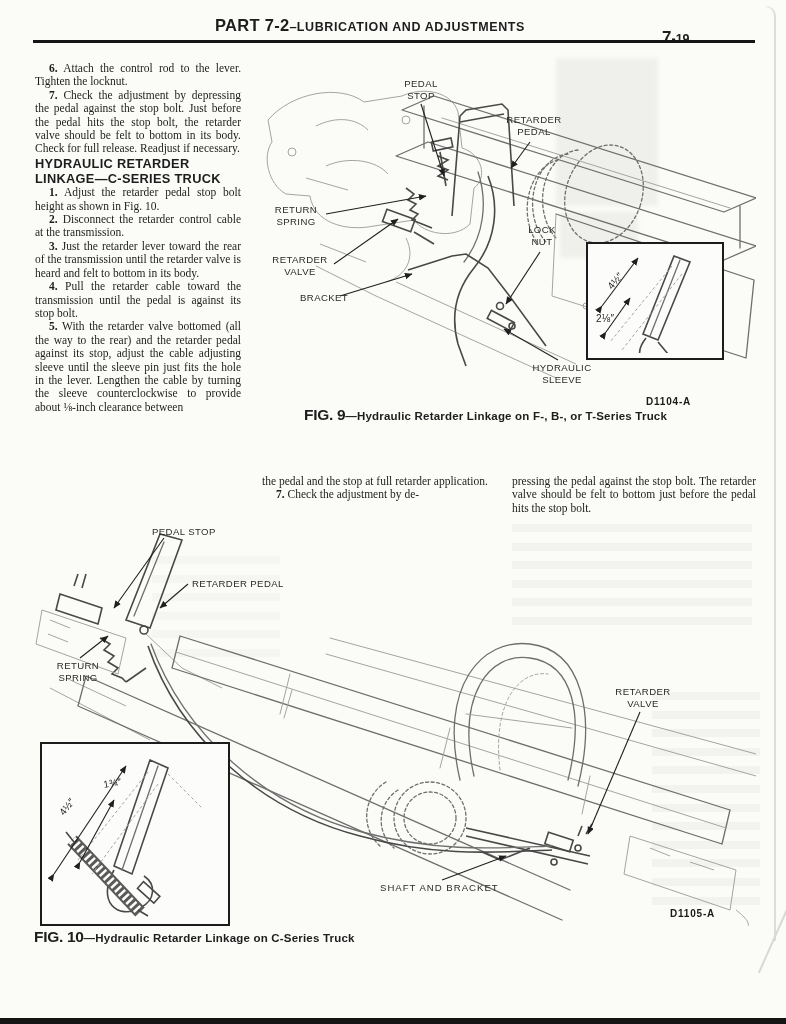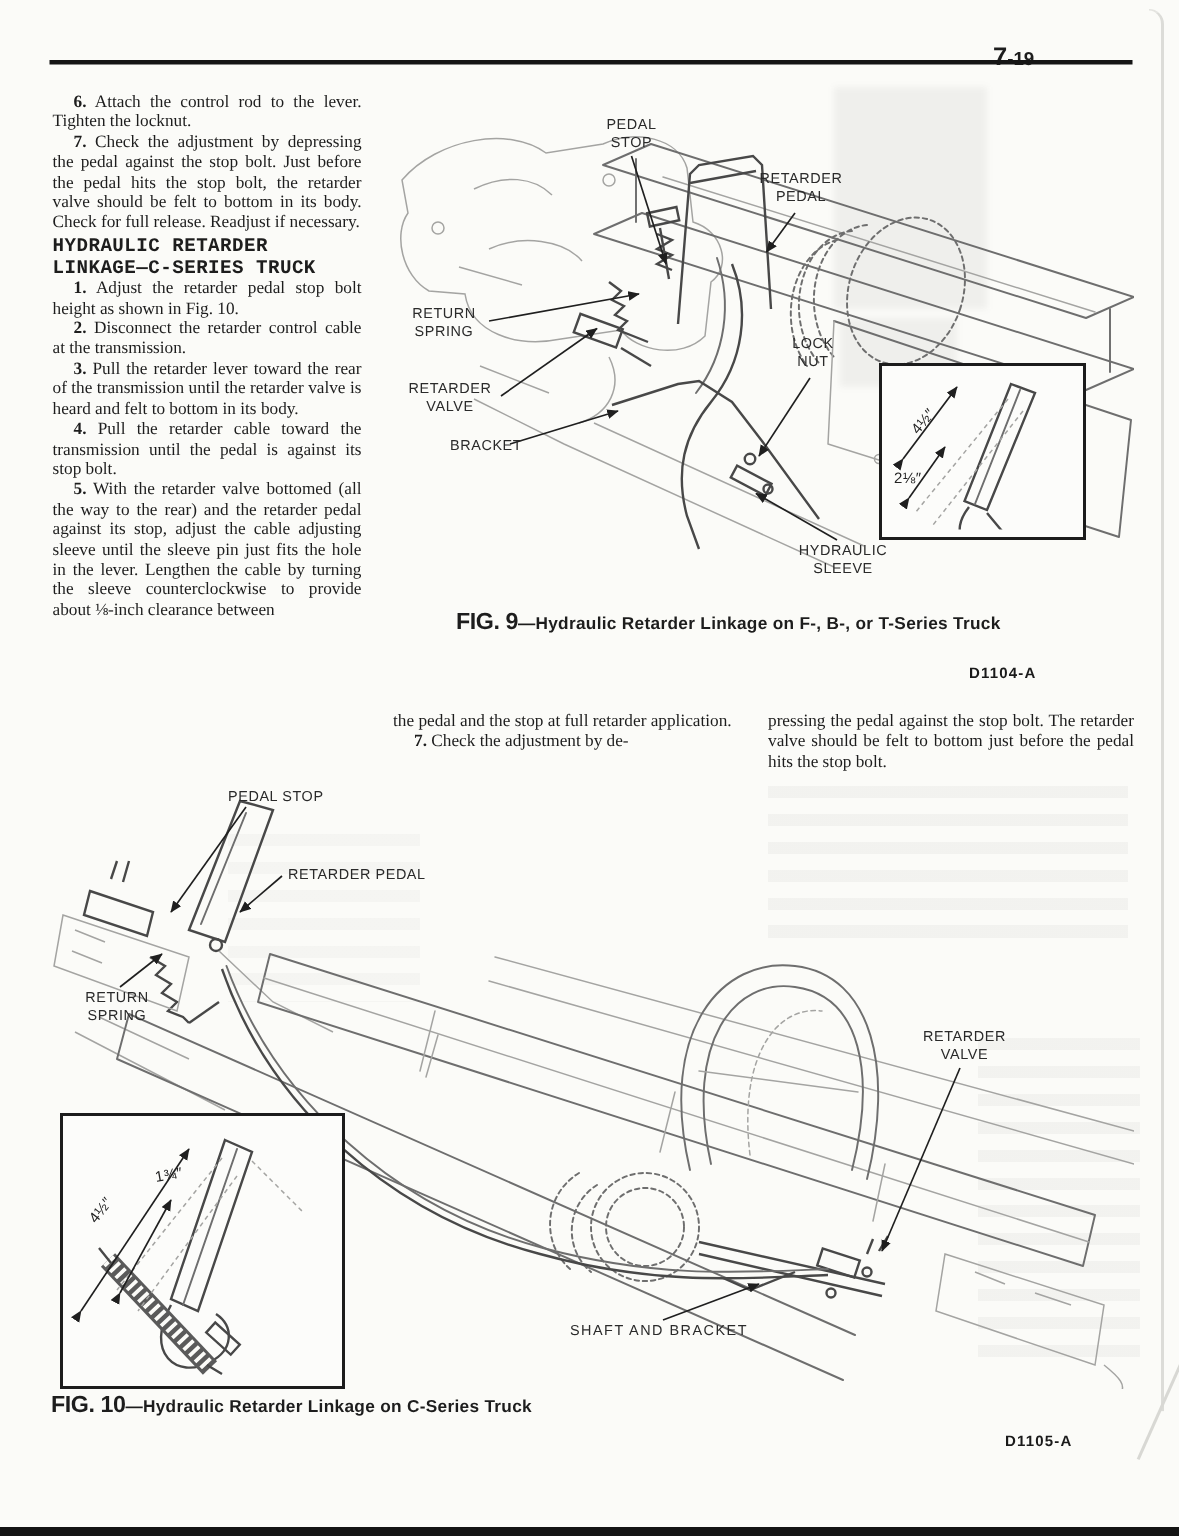--- a/index.html
+++ b/index.html
@@ -12,33 +12,33 @@
   .hdr-sep{font-size:13px;}
   .hdr-rest{font-size:12.5px;letter-spacing:.6px;}
   .pagenum{position:absolute;top:15px;left:662px;font-family:"Liberation Sans",sans-serif;font-weight:bold;margin-top:13px;}
   .pn-big{font-size:17px;} .pn-small{font-size:12.5px;}
   .hdr-rule{position:absolute;top:40px;left:33px;width:722px;height:3px;background:#151515;}
   
   .serif{font-size:11.5px;line-height:13.4px;text-align:justify;}
   .serif p{margin:0;text-indent:14px;}
   .serif p.noind{text-indent:0;}
   .col-left{position:absolute;top:62px;left:35px;width:206px;}
-  .section-head{font-family:Liberation Mono, monospace;font-weight:bold;font-size:12.8px;
+  .section-head{font-family:Liberation Sans, sans-serif;font-weight:bold;font-size:12.8px;
                 line-height:15.2px;letter-spacing:.3px;margin:14px 0 11px;text-align:left;text-indent:0;}
   .mid-col{position:absolute;top:443px;margin-top:32px;}
   .mc1{left:262px;width:242px;} .mc2{left:512px;width:244px;}
   b.sn{font-weight:bold;}
   
   .fig{position:absolute;}
   .fig svg{position:absolute;left:0;top:0;}
   .lbl{position:absolute;font-family:"Liberation Sans",sans-serif;font-size:9.6px;line-height:12px;
        letter-spacing:.4px;color:#2a2a2a;text-align:center;}
   .nw{white-space:nowrap;}
   .code{position:absolute;font-family:"Liberation Sans",sans-serif;font-weight:bold;
-        font-size:10px;letter-spacing:.8px;color:#1a1a1a;margin-top:48px;}
+        font-size:10px;letter-spacing:.8px;color:#1a1a1a;}
   .figcap{position:absolute;font-family:"Liberation Sans",sans-serif;font-weight:bold;white-space:nowrap;}
   .figcap .fl{font-size:15.5px;letter-spacing:-.3px;}
   .figcap .ct{font-size:11.5px;letter-spacing:.2px;}
   .inset{position:absolute;border:2.5px solid #1c1c1c;background:#fcfcfa;}
   
   .art{stroke:#6e6e6e;fill:none;stroke-width:1.3;stroke-linejoin:round;stroke-linecap:round;}
   .faint{stroke:#a4a4a2;fill:none;stroke-width:1;}
   .dk{stroke:#484848;fill:none;stroke-width:1.6;}
   .dash{stroke-dasharray:3 2.5;}
   .ld{stroke:#1f1f1f;stroke-width:1.1;fill:none;}
@@ -49,38 +49,39 @@
   .edge{position:absolute;top:6px;right:10px;width:8px;height:934px;
         border-right:2px solid #dcdcd8;border-top:1px solid #e4e4e0;border-radius:0 16px 0 0;}
   .curl{position:absolute;right:12px;bottom:48px;width:2px;height:70px;background:#d8d8d4;transform:rotate(24deg);}
   .botbar{position:absolute;left:0;bottom:0;width:786px;height:6px;background:#141414;}
 </style>
 </head>
 <body>
 
 <div class="page">
 
+  <div class="hdr-title"><span class="hdr-part">PART 7-2</span><span class="hdr-sep">–</span><span class="hdr-rest">LUBRICATION AND ADJUSTMENTS</span></div>
   <div class="pagenum"><span class="pn-big">7</span><span class="pn-small">-19</span></div>
   <div class="hdr-rule"></div>
 
   <div class="ghostrect" style="left:556px;top:58px;width:102px;height:148px;"></div>
   <div class="ghostrect" style="left:560px;top:212px;width:78px;height:46px;"></div>
   <div class="glines" style="left:512px;top:524px;width:240px;height:104px;"></div>
   <div class="glines" style="left:652px;top:692px;width:108px;height:222px;"></div>
   <div class="glines" style="left:152px;top:556px;width:128px;height:112px;opacity:.7;"></div>
   <div class="edge"></div>
   <div class="curl"></div>
 
   <div class="col-left serif">
     <p><b class="sn">6.</b> <span>Attach the control rod to the lever. Tighten the locknut.</span></p>
     <p><b class="sn">7.</b> <span>Check the adjustment by depressing the pedal against the stop bolt. Just before the pedal hits the stop bolt, the retarder valve should be felt to bottom in its body. Check for full release. Readjust if necessary.</span></p>
     <p class="section-head noind"><span>HYDRAULIC RETARDER</span><br><span>LINKAGE—C-SERIES TRUCK</span></p>
     <p><b class="sn">1.</b> <span>Adjust the retarder pedal stop bolt height as shown in Fig. 10.</span></p>
     <p><b class="sn">2.</b> <span>Disconnect the retarder control cable at the transmission.</span></p>
-    <p><b class="sn">3.</b> <span>Pull the retarder lever toward the rear of the transmission until the retarder valve is heard and felt to bottom in its body.</span></p>
+    <p><b class="sn">3.</b> <span>Just the retarder lever toward the rear of the transmission until the retarder valve is heard and felt to bottom in its body.</span></p>
     <p><b class="sn">4.</b> <span>Pull the retarder cable toward the transmission until the pedal is against its stop bolt.</span></p>
     <p><b class="sn">5.</b> <span>With the retarder valve bottomed (all the way to the rear) and the retarder pedal against its stop, adjust the cable adjusting sleeve until the sleeve pin just fits the hole in the lever. Lengthen the cable by turning the sleeve counterclockwise to provide about ⅛-inch clearance between</span></p>
   </div>
 
   <div class="fig" style="left:256px;top:56px;width:500px;height:352px;">
     <svg width="500" height="352" viewBox="0 0 500 352">
       <defs>
         <marker id="ah9" markerWidth="8" markerHeight="7" refX="6.5" refY="3" orient="auto">
           <path d="M0,0 L7,3 L0,6 Z" fill="#1f1f1f"></path>
           </marker>

